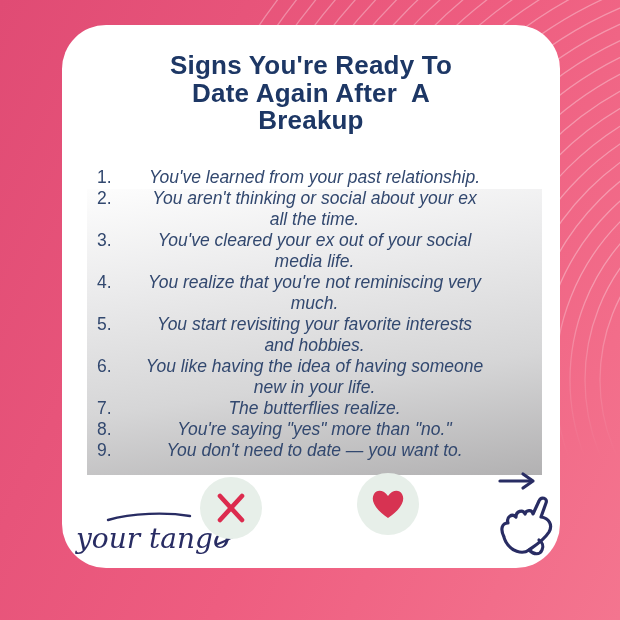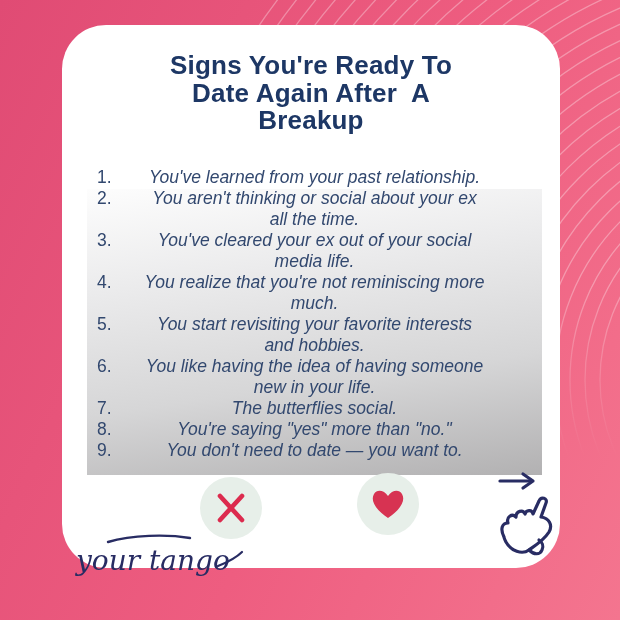--- a/index.html
+++ b/index.html
@@ -54,21 +54,21 @@
     margin: 0; padding: 0;
     list-style: none;
     color: #32486f;
     font-size: 17.5px;
     line-height: 21px;
   }
   .list li { position: relative; }
   .list .num { position: absolute; left: 10px; top: 0; }
   .list .txt { display:block; width: 100%; text-align: center; white-space: pre-line; font-style: italic; }
 
-  .logo { position: absolute; left: 8px; top: 501px; width: 185px; height: 58px; }
+  .logo { position: absolute; left: 8px; top: 479px; width: 185px; height: 58px; }
 
   .action-circle {
     position: absolute;
     width: 62px; height: 62px;
     border-radius: 50%;
     background: #e7efe9;
     display: flex; align-items: center; justify-content: center;
     cursor: pointer;
   }
   .action-pass { left: 138px; top: 452px; }
@@ -140,39 +140,39 @@
         </li>
 
         <li>
           <span class="num">3.</span>
           <span class="txt">You've cleared your ex out of your social
 media life.</span>
         </li>
 
         <li>
           <span class="num">4.</span>
-          <span class="txt">You realize that you're not reminiscing more
+          <span class="txt">You realize that you're not reminiscing very
 much.</span>
         </li>
 
         <li>
           <span class="num">5.</span>
           <span class="txt">You start revisiting your favorite interests
 and hobbies.</span>
         </li>
 
         <li>
           <span class="num">6.</span>
           <span class="txt">You like having the idea of having someone
 new in your life.</span>
         </li>
 
         <li>
           <span class="num">7.</span>
-          <span class="txt">The butterflies social.</span>
+          <span class="txt">The butterflies realize.</span>
         </li>
 
         <li>
           <span class="num">8.</span>
           <span class="txt">You're saying "yes" more than "no."</span>
         </li>
 
         <li>
           <span class="num">9.</span>
           <span class="txt">You don't need to date — you want to.</span>

